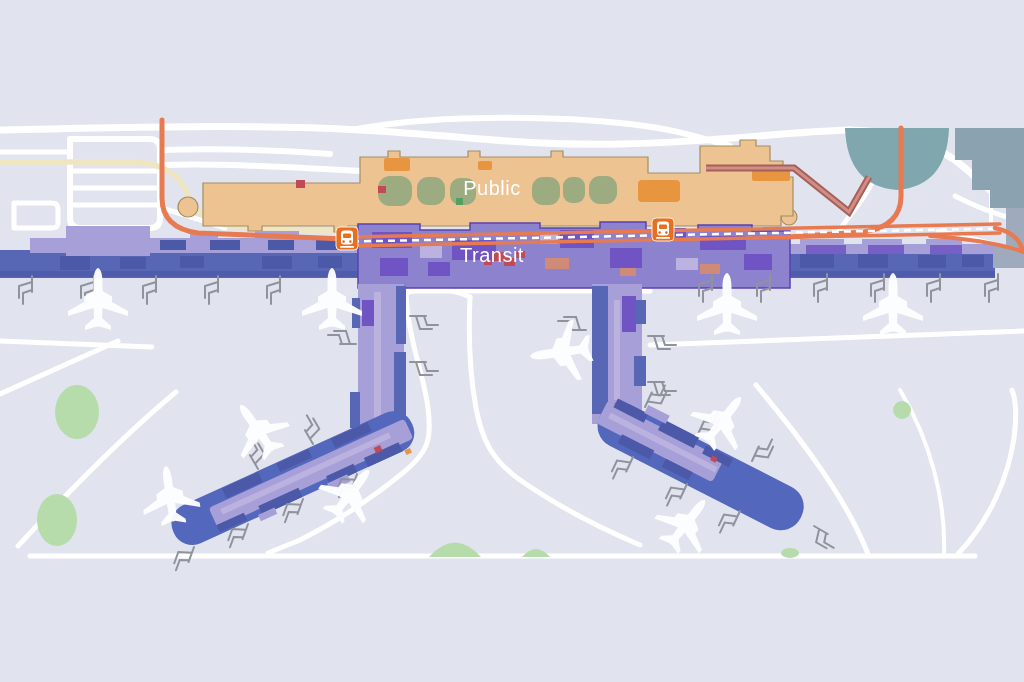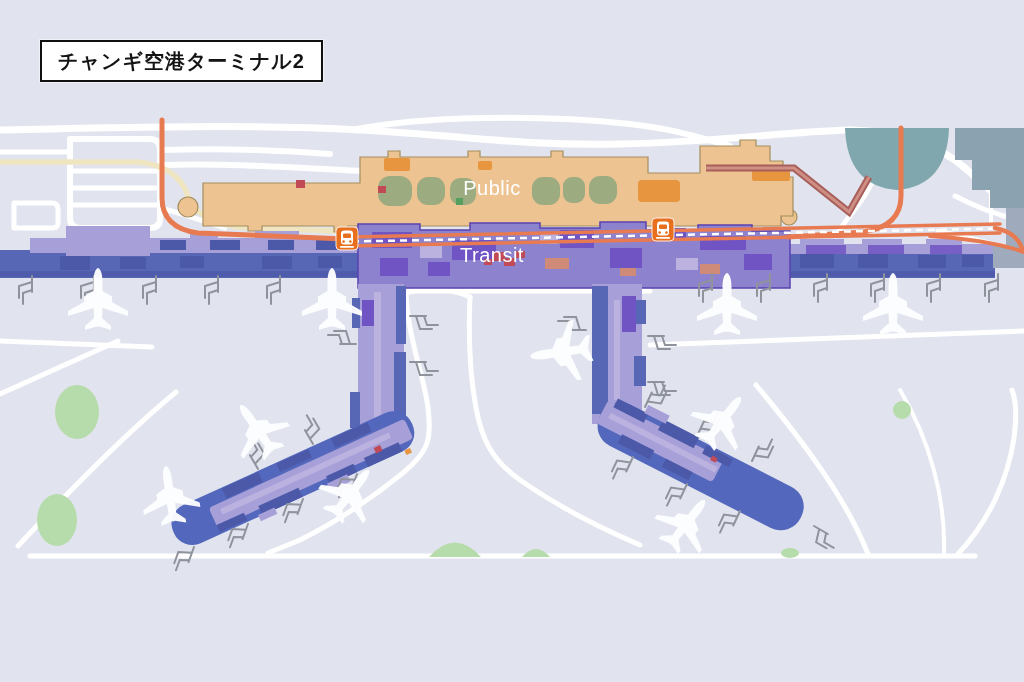--- a/index.html
+++ b/index.html
@@ -335,14 +335,13 @@
     <circle class="f-green" cx="902" cy="410" r="9"></circle>
   </g>
 
   <use href="#train" transform="translate(336,227)"></use>
   <use href="#train" transform="translate(652,218)"></use>
 
   <text class="map-label" x="492" y="195">Public</text>
   <text class="map-label" x="492" y="262">Transit</text>
 </svg>
 
-  <div class="title-box">チャンギ空港ターミナル2</div>
 </div>
 
 </body></html>

